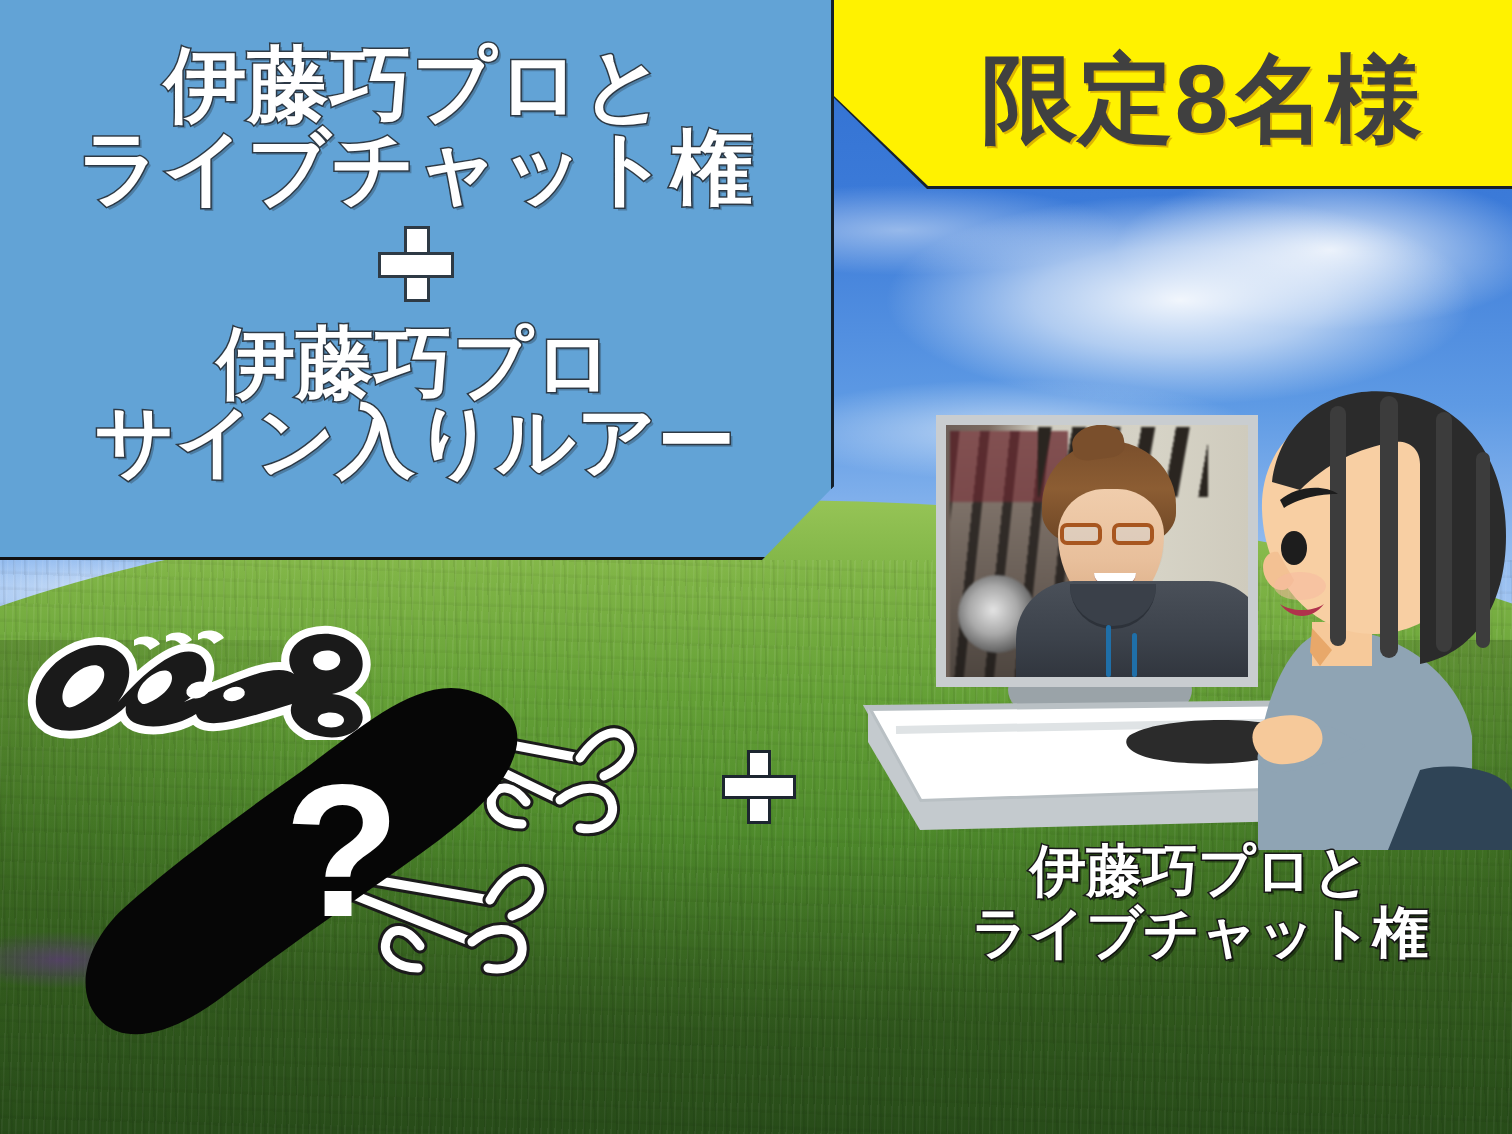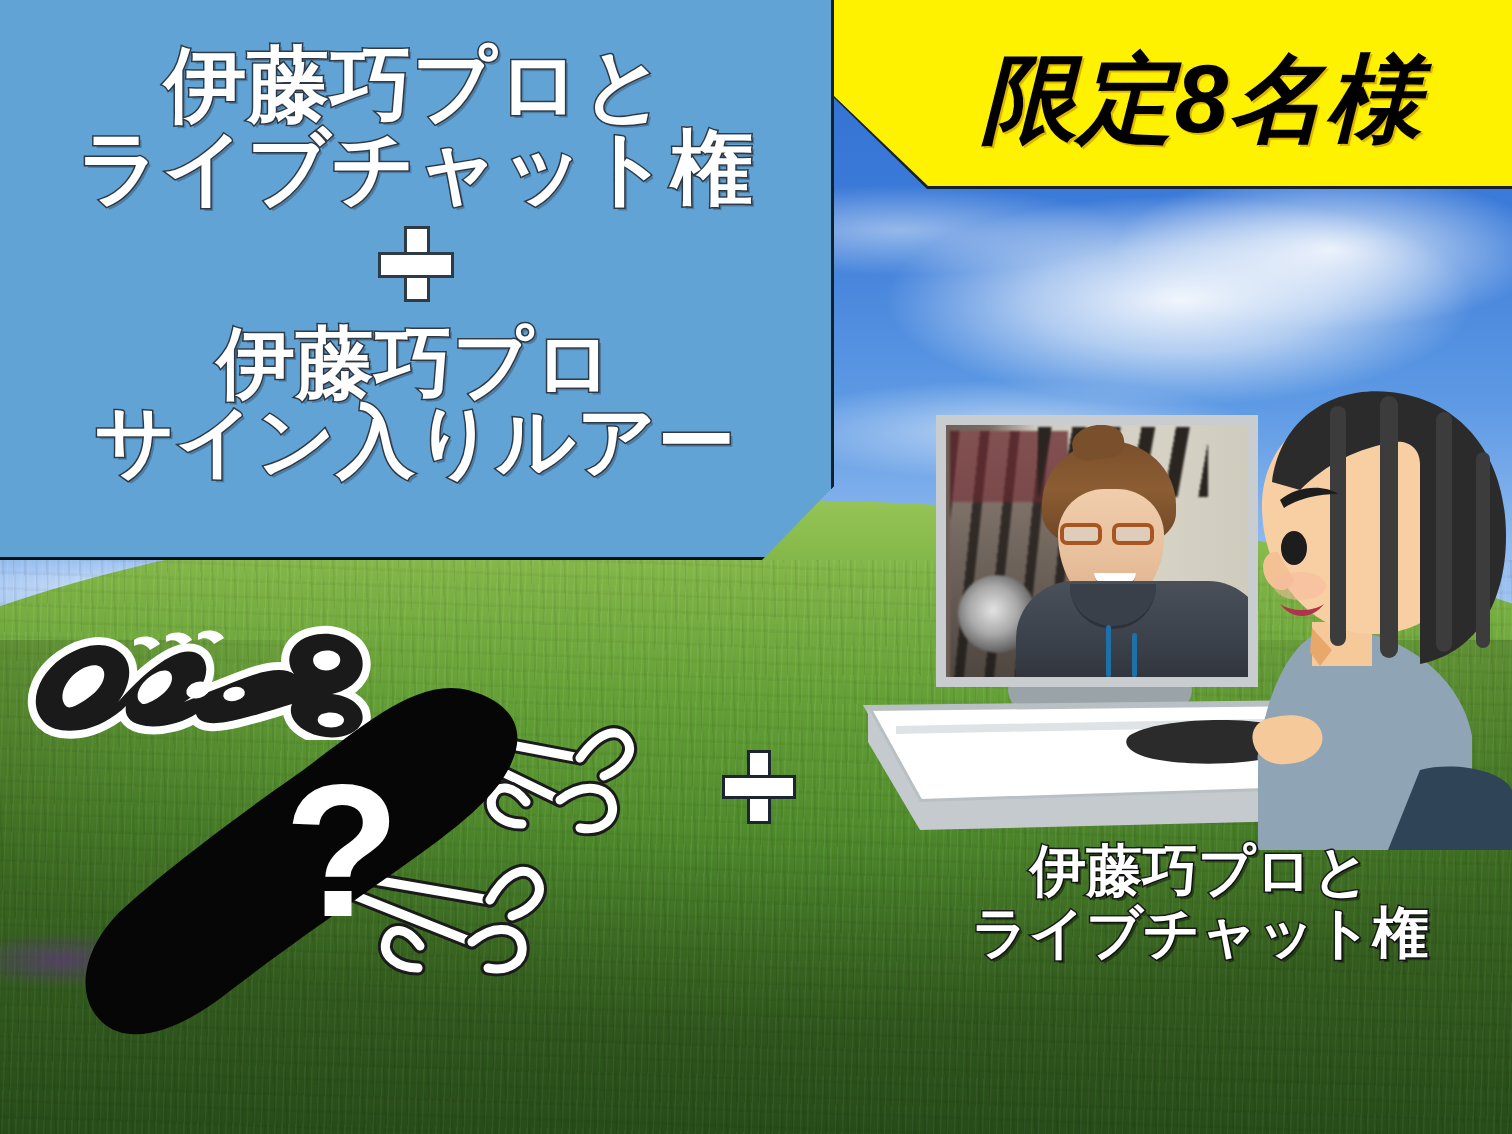--- a/index.html
+++ b/index.html
@@ -131,29 +131,28 @@
   }
   .yellow-outline {
     position: absolute;
     left: 829px; top: -3px;
     width: 686px; height: 192px;
     background: #16202c;
     -webkit-clip-path: polygon(2px 0, 686px 0, 686px 192px, 98px 192px, 2px 98px);
     clip-path: polygon(2px 0, 686px 0, 686px 192px, 98px 192px, 2px 98px);
   }
   .limit-text {
-    color: #000000;
+    color: #404040;
     font-size: 96px;
     font-weight: 700;
     line-height: 1;
     letter-spacing: 0.01em;
     margin-left: 60px;
     margin-top: 12px;
     text-shadow: 2px 2px 0 rgba(120,0,0,0.25);
-    font-style: italic;
   }
 
   
   .nories-logo {
     position: absolute;
     left: 22px; top: 610px;
     width: 350px; height: 130px;
   }
 
   

